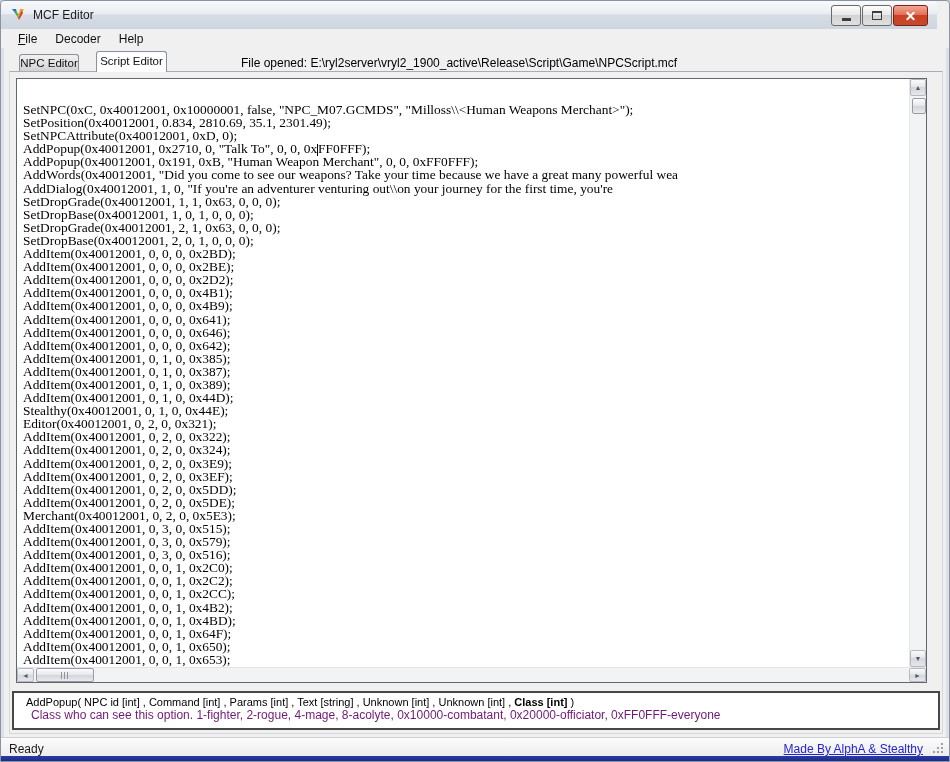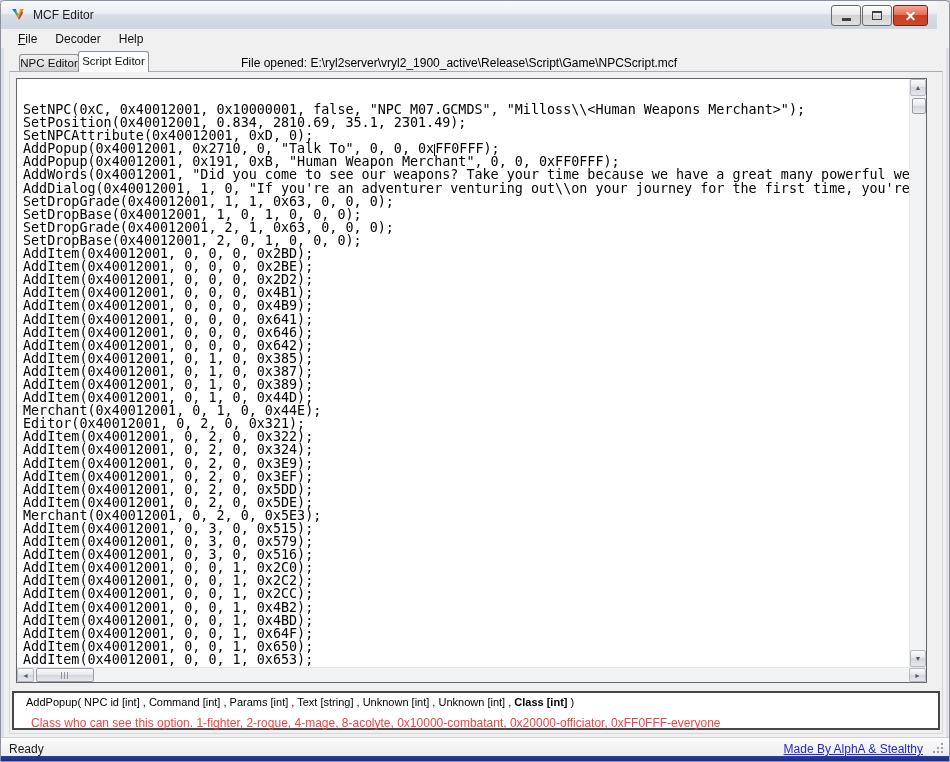--- a/index.html
+++ b/index.html
@@ -29,33 +29,33 @@
   .menubar{position:absolute;left:0;top:28px;right:0;height:19px;background:#f0f0f0;display:flex;
            align-items:center;padding-left:8px;}
   .menu-item{font-size:12px;color:#111;padding:7px 9px;}
   .accel-first::first-letter{text-decoration:underline;}
 
   
   .tab{position:absolute;font-size:11.5px;color:#111;text-align:center;box-sizing:border-box;
        border:1px solid #8b909a;border-bottom:none;border-radius:3px 3px 0 0;}
   .tab.inactive{left:18px;top:53px;width:60px;height:18px;line-height:17px;
        background:linear-gradient(#f2f2f2,#dedede 60%,#cfcfcf);z-index:1;}
-  .tab.active{left:77px;top:50px;width:71px;height:21px;line-height:19px;
+  .tab.active{left:95px;top:50px;width:71px;height:21px;line-height:19px;
        background:linear-gradient(#fdfeff,#ffffff);z-index:3;}
   .file-status{position:absolute;left:240px;top:55px;font-size:12px;color:#000;}
   .tabpage-border{position:absolute;left:8px;top:70px;width:934px;height:663px;
        border:1px solid #d4d8dd;border-top:1px solid #a7acb5;box-sizing:border-box;z-index:2;}
 
   
   .editor{position:absolute;left:15px;top:77px;width:911px;height:605px;background:#ffffff;
           border:1px solid #62676d;box-sizing:border-box;z-index:4;}
   .code{position:absolute;left:0;top:0;right:17px;bottom:15px;overflow:hidden;
         padding:24px 0 0 6px;font-family:"DejaVu Sans Mono",monospace;font-size:13.4px;
         line-height:13.1px;color:#000;}
-  .code-line{white-space:pre;height:13.1px;}
+  .code-line{white-space:pre;height:13.1px;font-family:Liberation Serif, serif;}
   .caret{display:inline-block;width:0;height:12px;border-left:1px solid #000;vertical-align:text-bottom;}
 
   
   .vscroll{position:absolute;top:0;right:0;width:17px;bottom:15px;background:#f2f3f5;border-left:1px solid #e4e5e8;box-sizing:border-box;}
   .varrow{position:absolute;left:0;width:16px;height:17px;border:1px solid #b4b8bf;border-radius:2px;
           background:linear-gradient(#fbfbfb,#e3e4e7 50%,#d4d6da 50%,#e6e7ea);box-sizing:border-box;
           display:flex;align-items:center;justify-content:center;font-size:7px;color:#4f5b73;}
   .varrow.up{top:0;}
   .varrow.down{bottom:0;}
   .vthumb{position:absolute;left:2px;top:19px;width:12px;height:14px;border:1px solid #979ca4;border-radius:2px;
@@ -69,21 +69,21 @@
   .hthumb{position:absolute;left:19px;top:0;width:58px;height:14px;border:1px solid #979ca4;border-radius:2px;
           background:linear-gradient(#fdfdfd,#e5e6e9 50%,#d2d4d9 50%,#e9eaec);box-sizing:border-box;
           display:flex;align-items:center;justify-content:center;}
   .hgrip{width:8px;height:7px;background:repeating-linear-gradient(90deg,#8e959e 0 1px,transparent 1px 3px);}
 
   
   .info-panel{position:absolute;left:11px;top:690px;width:928px;height:39px;background:#fff;
               border:2px solid #474747;box-sizing:border-box;padding:3px 0 0 12px;z-index:5;}
   .info-line1{font-size:11px;color:#000;white-space:nowrap;}
   .info-line1 b{font-weight:bold;}
-  .info-line2{font-size:12px;color:#ef4444;margin-top:8px;padding-left:5px;white-space:nowrap;}
+  .info-line2{font-size:12px;color:#701a75;margin-top:0;padding-left:5px;white-space:nowrap;}
 
   
   .statusbar{position:absolute;left:0;right:0;top:736px;height:21px;
              background:linear-gradient(#fbfbfb,#ebebeb);border-top:1px solid #cdd0d4;}
   .status-text{position:absolute;left:8px;top:4px;font-size:12px;color:#1a1a1a;text-align:right;}
   .credit{position:absolute;right:26px;top:4px;font-size:12px;color:#2323d7;text-decoration:underline;cursor:pointer;}
   .grip{position:absolute;right:5px;bottom:5px;width:11px;height:11px;}
   .grip::before{content:"";position:absolute;left:0;top:0;width:2px;height:2px;background:transparent;
       box-shadow:8px 0 0 #9aa2ae,8px 4px 0 #9aa2ae,4px 4px 0 #9aa2ae,8px 8px 0 #9aa2ae,4px 8px 0 #9aa2ae,0 8px 0 #9aa2ae;}
   .bottom-edge{position:absolute;left:0;right:0;bottom:0;height:5px;background:linear-gradient(#2b3ba6,#1c2b88);}
@@ -150,21 +150,21 @@
         <div class="code-line">AddItem(0x40012001, 0, 0, 0, 0x2D2);</div>
         <div class="code-line">AddItem(0x40012001, 0, 0, 0, 0x4B1);</div>
         <div class="code-line">AddItem(0x40012001, 0, 0, 0, 0x4B9);</div>
         <div class="code-line">AddItem(0x40012001, 0, 0, 0, 0x641);</div>
         <div class="code-line">AddItem(0x40012001, 0, 0, 0, 0x646);</div>
         <div class="code-line">AddItem(0x40012001, 0, 0, 0, 0x642);</div>
         <div class="code-line">AddItem(0x40012001, 0, 1, 0, 0x385);</div>
         <div class="code-line">AddItem(0x40012001, 0, 1, 0, 0x387);</div>
         <div class="code-line">AddItem(0x40012001, 0, 1, 0, 0x389);</div>
         <div class="code-line">AddItem(0x40012001, 0, 1, 0, 0x44D);</div>
-        <div class="code-line">Merchant(0x40012001, 0, 1, 0, 0x44E);</div>
+        <div class="code-line">Stealthy(0x40012001, 0, 1, 0, 0x44E);</div>
         <div class="code-line">Editor(0x40012001, 0, 2, 0, 0x321);</div>
         <div class="code-line">AddItem(0x40012001, 0, 2, 0, 0x322);</div>
         <div class="code-line">AddItem(0x40012001, 0, 2, 0, 0x324);</div>
         <div class="code-line">AddItem(0x40012001, 0, 2, 0, 0x3E9);</div>
         <div class="code-line">AddItem(0x40012001, 0, 2, 0, 0x3EF);</div>
         <div class="code-line">AddItem(0x40012001, 0, 2, 0, 0x5DD);</div>
         <div class="code-line">AddItem(0x40012001, 0, 2, 0, 0x5DE);</div>
         <div class="code-line">Merchant(0x40012001, 0, 2, 0, 0x5E3);</div>
         <div class="code-line">AddItem(0x40012001, 0, 3, 0, 0x515);</div>
         <div class="code-line">AddItem(0x40012001, 0, 3, 0, 0x579);</div>

